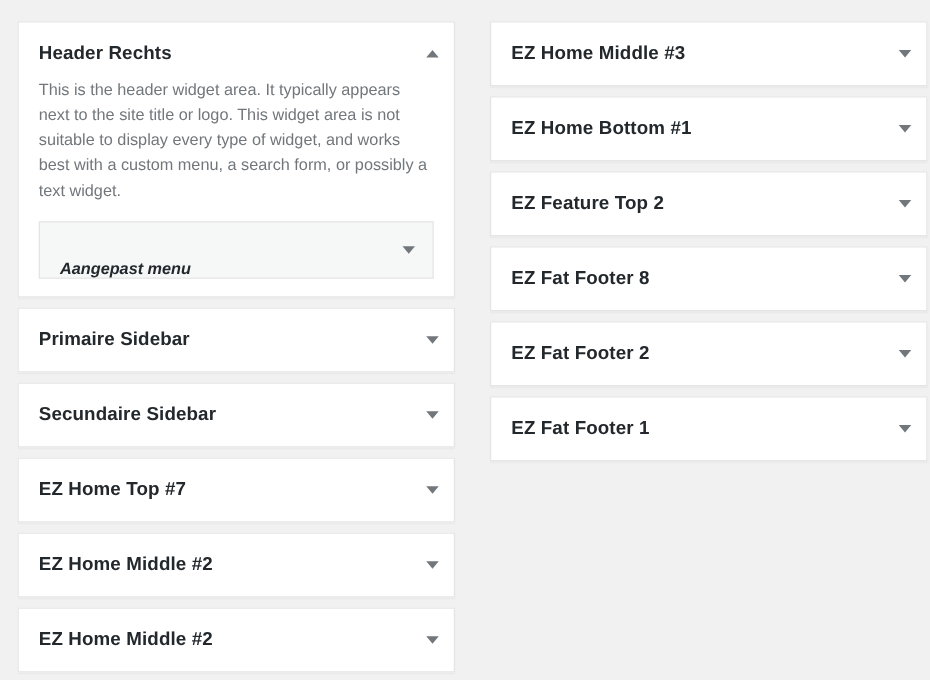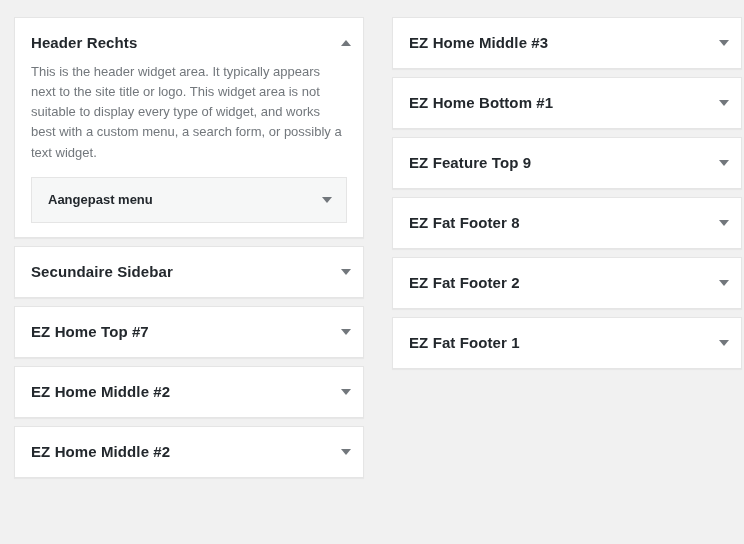--- a/index.html
+++ b/index.html
@@ -65,24 +65,25 @@
   .widget-area-description {
     margin: -6px 0 14px 0;
     font-size: 13px;
     line-height: 1.55;
     color: #72777c;
   }
   .widget-list { border: 1px solid #e5e5e5; background: #f6f7f7; }
   .widget-item {
     position: relative;
     display: flex;
-    align-items: center;
+    align-items: flex-end;
     height: 44px;
     padding: 0 34px 0 16px;
     cursor: pointer;
+    font-style: italic;
   }
   .widget-item-title {
     font-size: 13px;
     font-weight: bold;
     color: #23282d;
   }
   .widget-item .toggle-indicator { right: 14px; }
 </style>
 </head>
 <body>
@@ -95,20 +96,26 @@
           <span class="toggle-indicator up"></span>
         </div>
         <div class="widget-area-body">
           <p class="widget-area-description">This is the header widget area. It typically appears next to the site title or logo. This widget area is not suitable to display every type of widget, and works best with a custom menu, a search form, or possibly a text widget.</p>
           <div class="widget-list">
             <div class="widget-item">
               <span class="widget-item-title">Aangepast menu</span>
               <span class="toggle-indicator down"></span>
             </div>
           </div>
+        </div>
+      </div>
+      <div class="widget-area">
+        <div class="widget-area-header">
+          <h2 class="widget-area-title">Primaire Sidebar</h2>
+          <span class="toggle-indicator down"></span>
         </div>
       </div>
       <div class="widget-area">
         <div class="widget-area-header">
           <h2 class="widget-area-title">Secundaire Sidebar</h2>
           <span class="toggle-indicator down"></span>
         </div>
       </div>
       <div class="widget-area">
         <div class="widget-area-header">
@@ -137,21 +144,21 @@
         </div>
       </div>
       <div class="widget-area">
         <div class="widget-area-header">
           <h2 class="widget-area-title">EZ Home Bottom #1</h2>
           <span class="toggle-indicator down"></span>
         </div>
       </div>
       <div class="widget-area">
         <div class="widget-area-header">
-          <h2 class="widget-area-title">EZ Feature Top 9</h2>
+          <h2 class="widget-area-title">EZ Feature Top 2</h2>
           <span class="toggle-indicator down"></span>
         </div>
       </div>
       <div class="widget-area">
         <div class="widget-area-header">
           <h2 class="widget-area-title">EZ Fat Footer 8</h2>
           <span class="toggle-indicator down"></span>
         </div>
       </div>
       <div class="widget-area">

